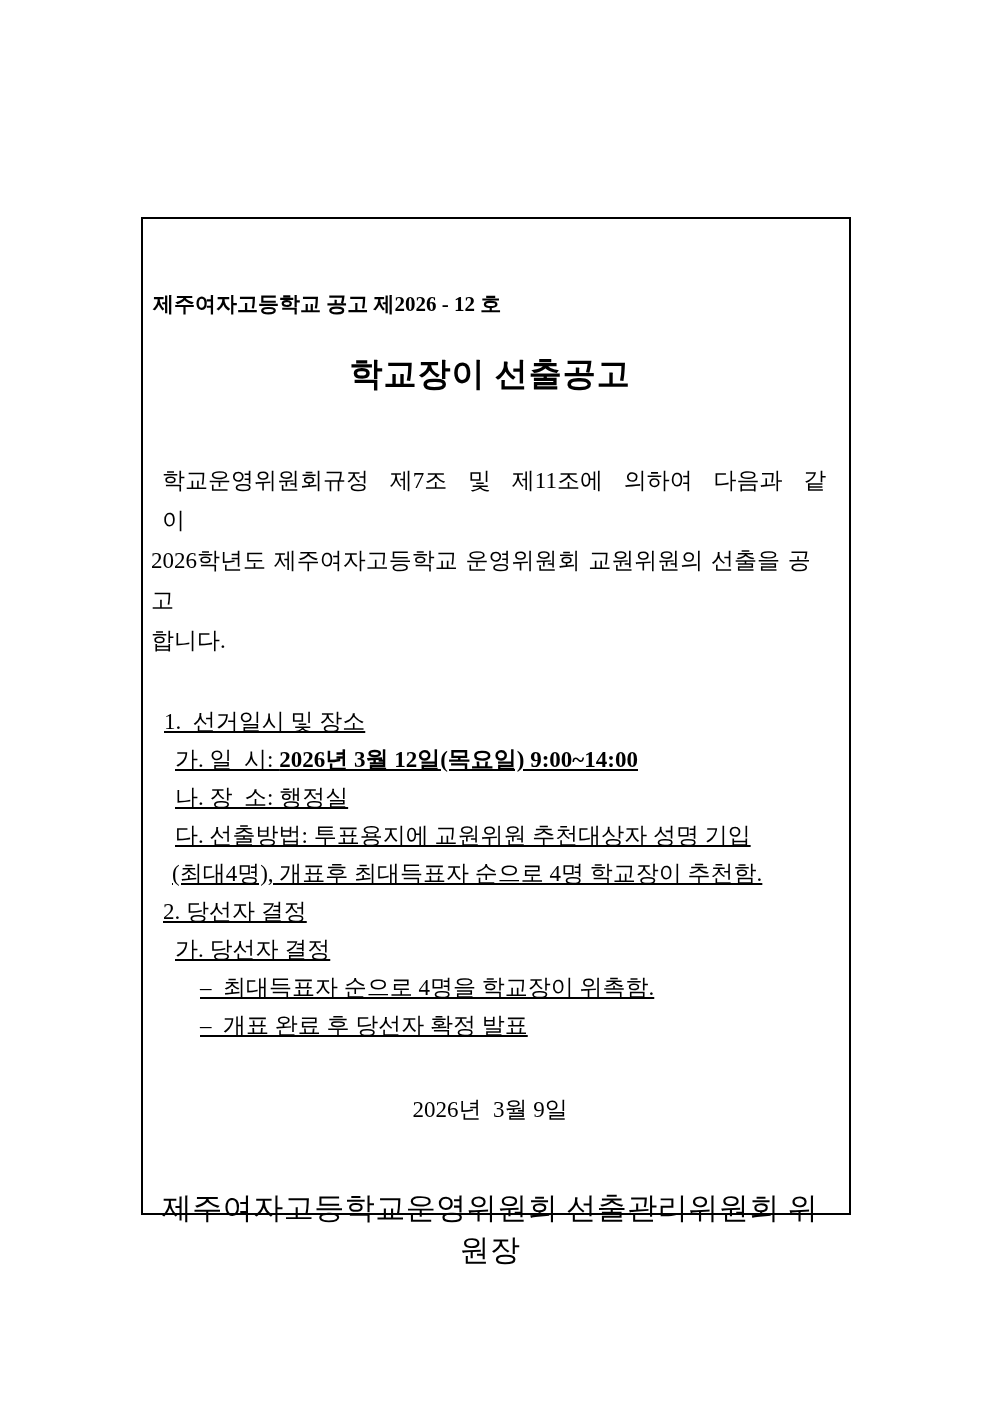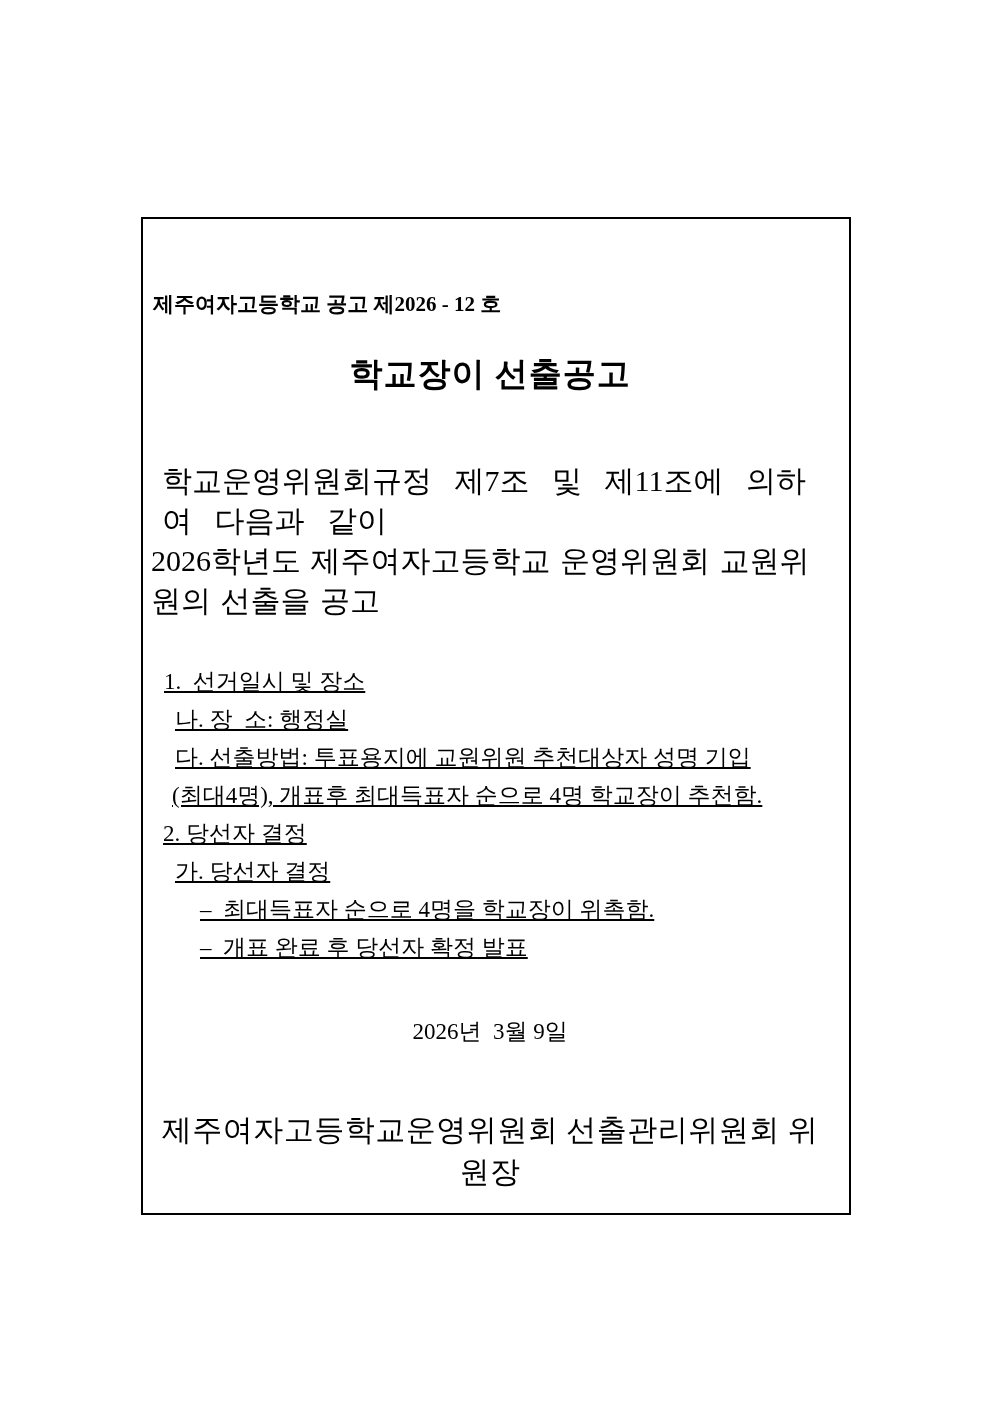--- a/index.html
+++ b/index.html
@@ -35,21 +35,21 @@
     margin-top: 36px;
     font-size: 33px;
     line-height: 42px;
     font-weight: bold;
     text-align: center;
     letter-spacing: 1px;
     white-space: pre-wrap;
   }
   .intro {
     margin-top: 66px;
-    font-size: 30px;
+    font-size: 23px;
     line-height: 40px;
   }
   .intro-line {
     white-space: pre-wrap;
   }
   .intro-line.ws-wide {
     padding-left: 11px;
     word-spacing: 15px;
   }
   .intro-line.ws-med {
@@ -92,24 +92,26 @@
 
 <div class="border-box">
 
   <div class="doc-number">제주여자고등학교 공고 제2026 - 12 호</div>
 
   <div class="doc-title">학교장이 선출공고</div>
 
   <div class="intro">
     <div class="intro-line ws-wide">학교운영위원회규정 제7조 및 제11조에 의하여 다음과 같이</div>
     <div class="intro-line ws-med">2026학년도 제주여자고등학교 운영위원회 교원위원의 선출을 공고</div>
+    <div class="intro-line">합니다.</div>
   </div>
 
   <div class="list">
     <div class="list-line pl-a">1.  선거일시 및 장소</div>
+    <div class="list-line pl-b"><span>가. 일  시: </span><span class="b">2026년 3월 12일(목요일) 9:00~14:00</span></div>
     <div class="list-line pl-b">나. 장  소: 행정실</div>
     <div class="list-line pl-b">다. 선출방법: 투표용지에 교원위원 추천대상자 성명 기입</div>
     <div class="list-line pl-c">(최대4명), 개표후 최대득표자 순으로 4명 학교장이 추천함.</div>
     <div class="list-line pl-d">2. 당선자 결정</div>
     <div class="list-line pl-b">가. 당선자 결정</div>
     <div class="list-line pl-e">–  최대득표자 순으로 4명을 학교장이 위촉함.</div>
     <div class="list-line pl-e">–  개표 완료 후 당선자 확정 발표</div>
   </div>
 
   <div class="date-line">2026년  3월 9일</div>

